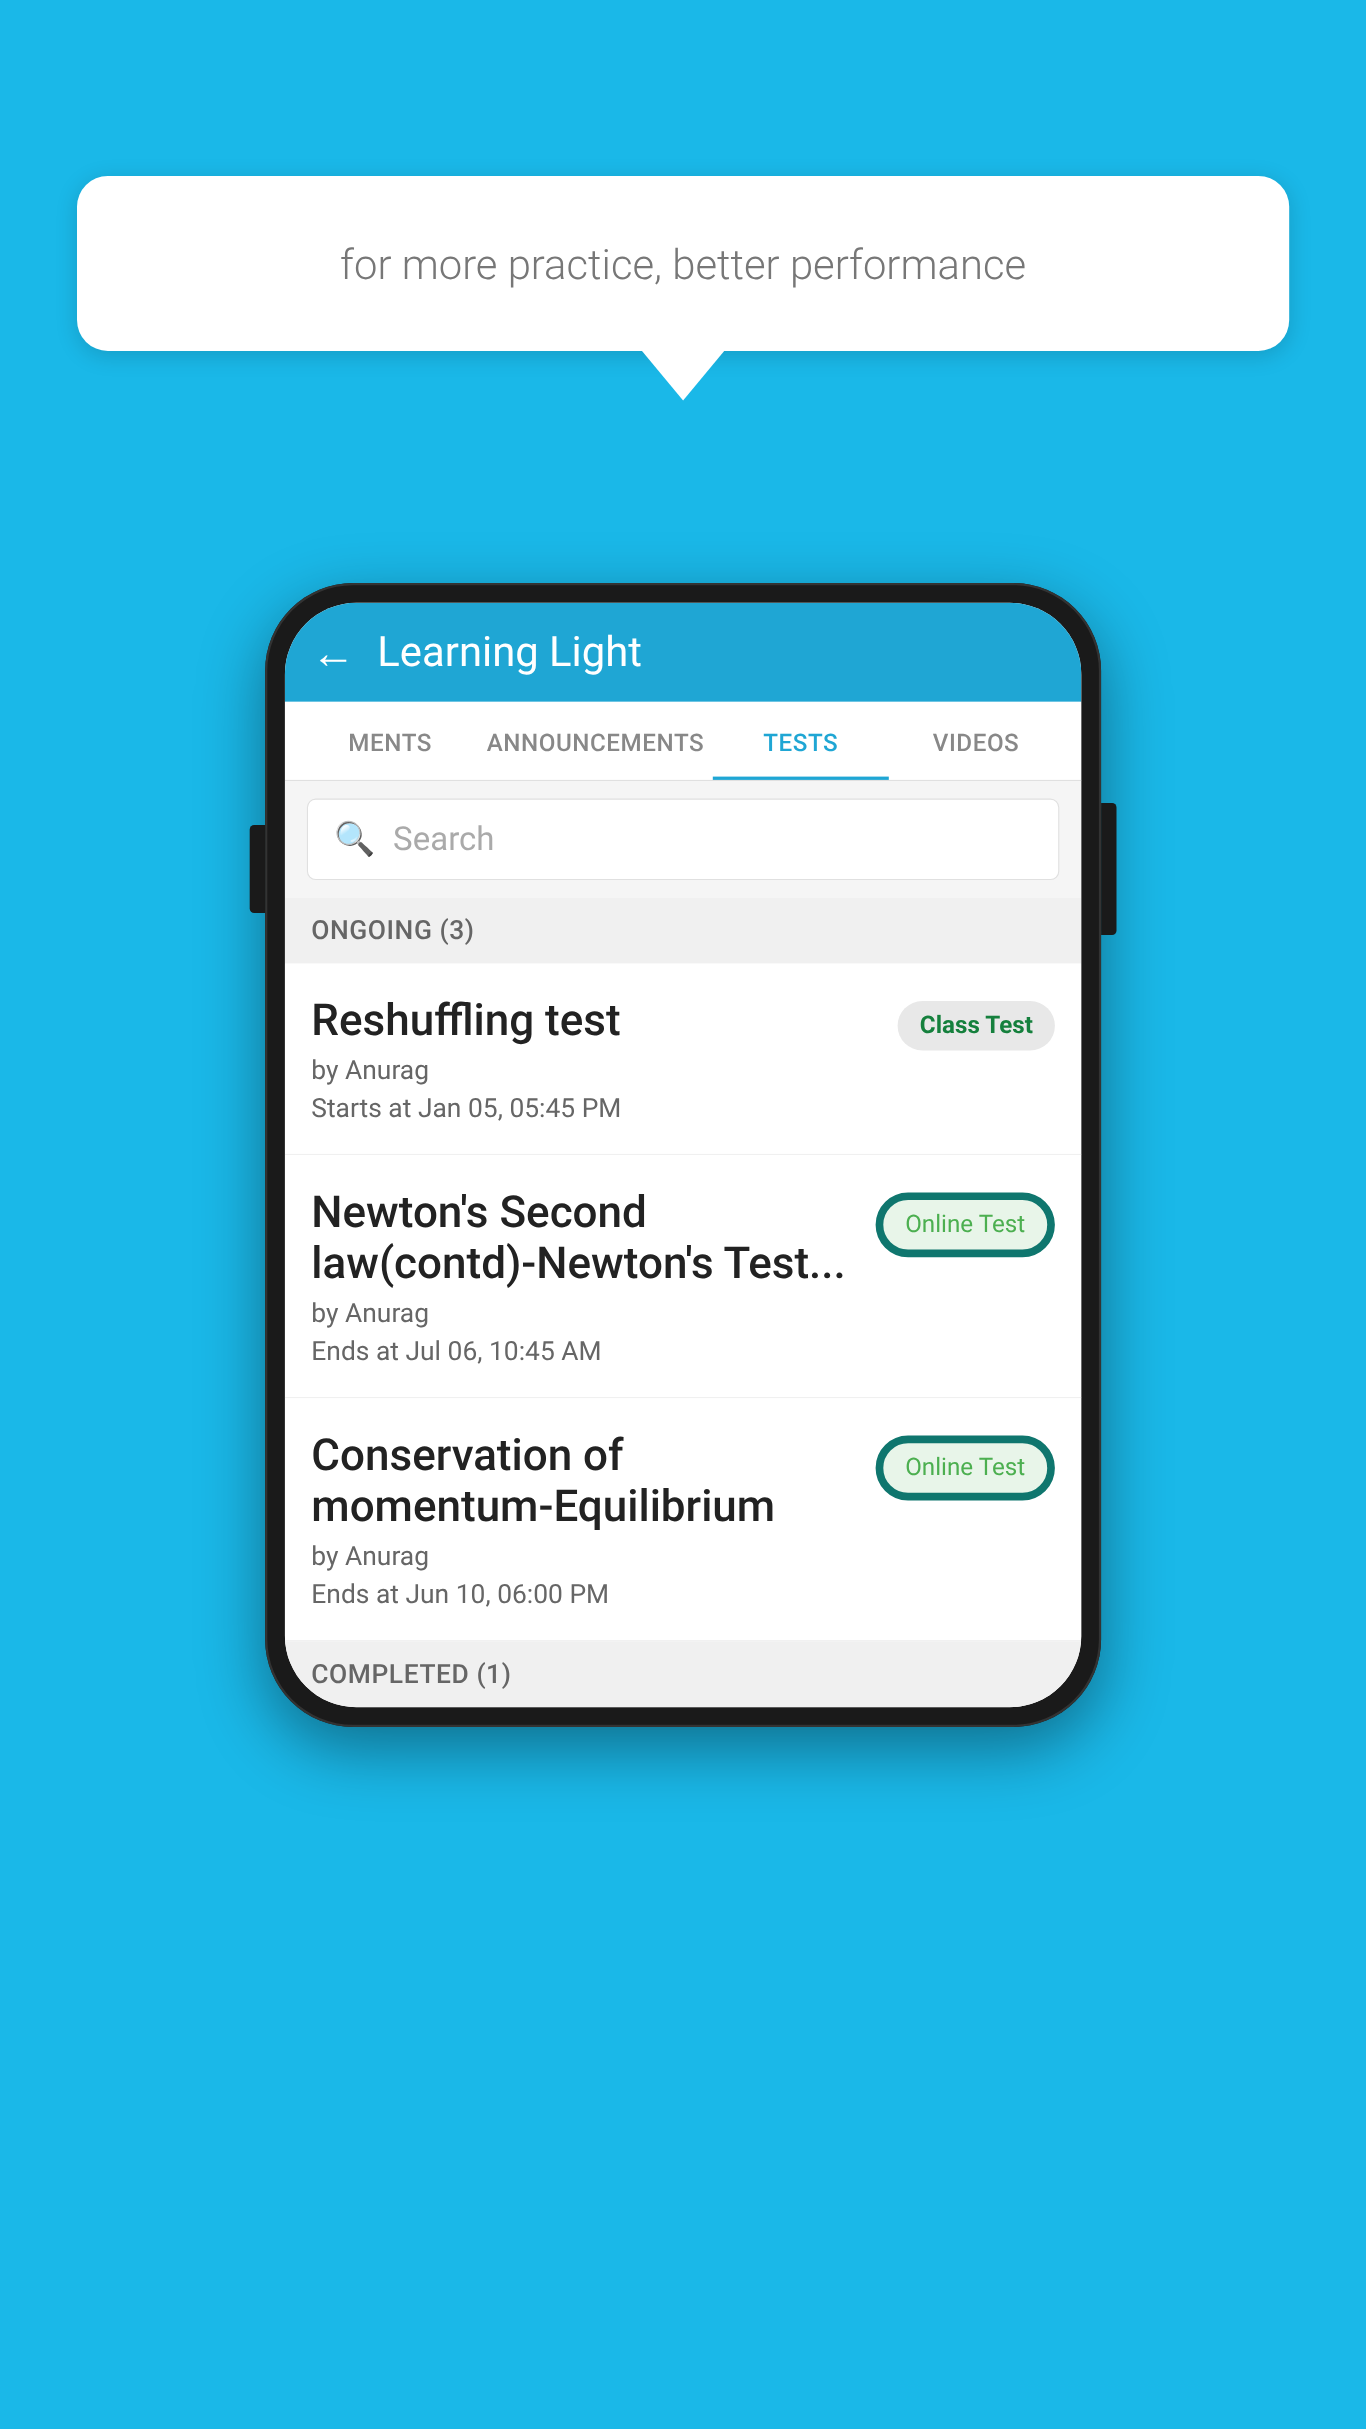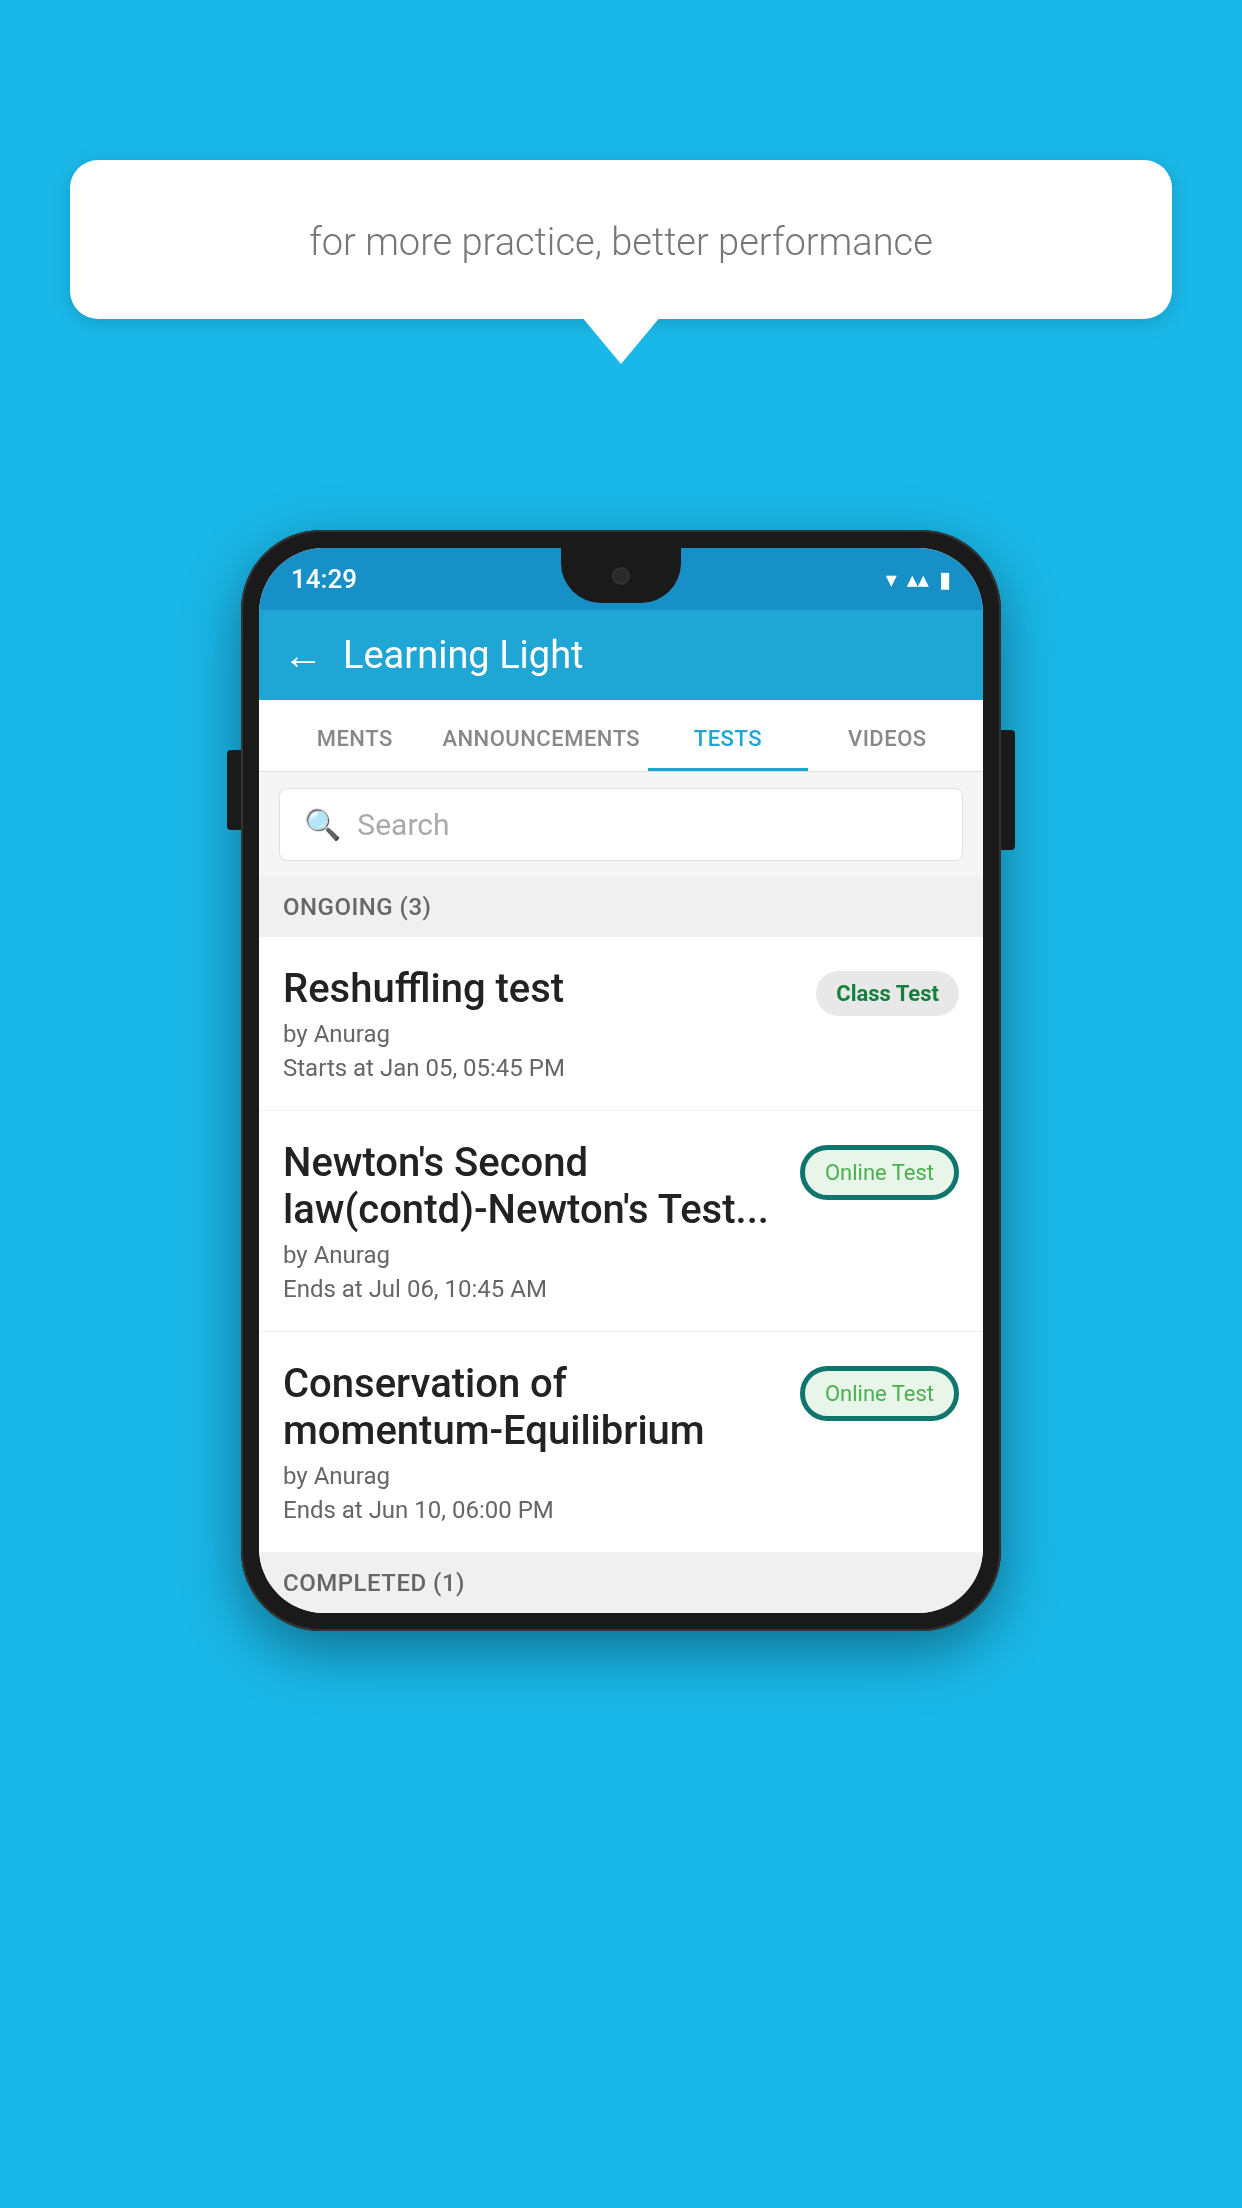--- a/index.html
+++ b/index.html
@@ -291,21 +291,21 @@
 
     .badge-class {
       background: #e8e8e8;
       color: #15803d;
       font-weight: bold;
     }
 
     .badge-online {
       background: #e8f5e9;
       color: #4caf50;
-      border: 5px solid #0f766e;
+      border: 7px solid #0f766e;
     }
 
     
     .completed-header {
       background: #f0f0f0;
       padding: 16px 24px;
       font-size: 24px;
       color: #666;
       font-weight: 500;
       letter-spacing: 0.5px;
@@ -315,31 +315,20 @@
 <body>
 
 <div class="speech-bubble">
   <div class="bubble-subtitle">for more practice, better performance</div>
 </div>
 
 <div class="phone-wrapper">
   <div class="phone-outer">
     <div class="phone-screen">
 
-      <div class="status-bar">
-        <div class="notch">
-          <div class="camera-dot"></div>
-        </div>
-        <span class="status-time">14:29</span>
-        <div class="status-icons">
-          <span class="wifi-icon">▾</span>
-          <span class="signal-icon">▴▴</span>
-          <span class="battery-icon">▮</span>
-        </div>
-      </div>
 
       <div class="app-bar">
         <span class="back-arrow">←</span>
         <span class="app-title">Learning Light</span>
       </div>
 
       <div class="tab-bar">
         <div class="tab-item">
           <span>MENTS</span>
         </div>

